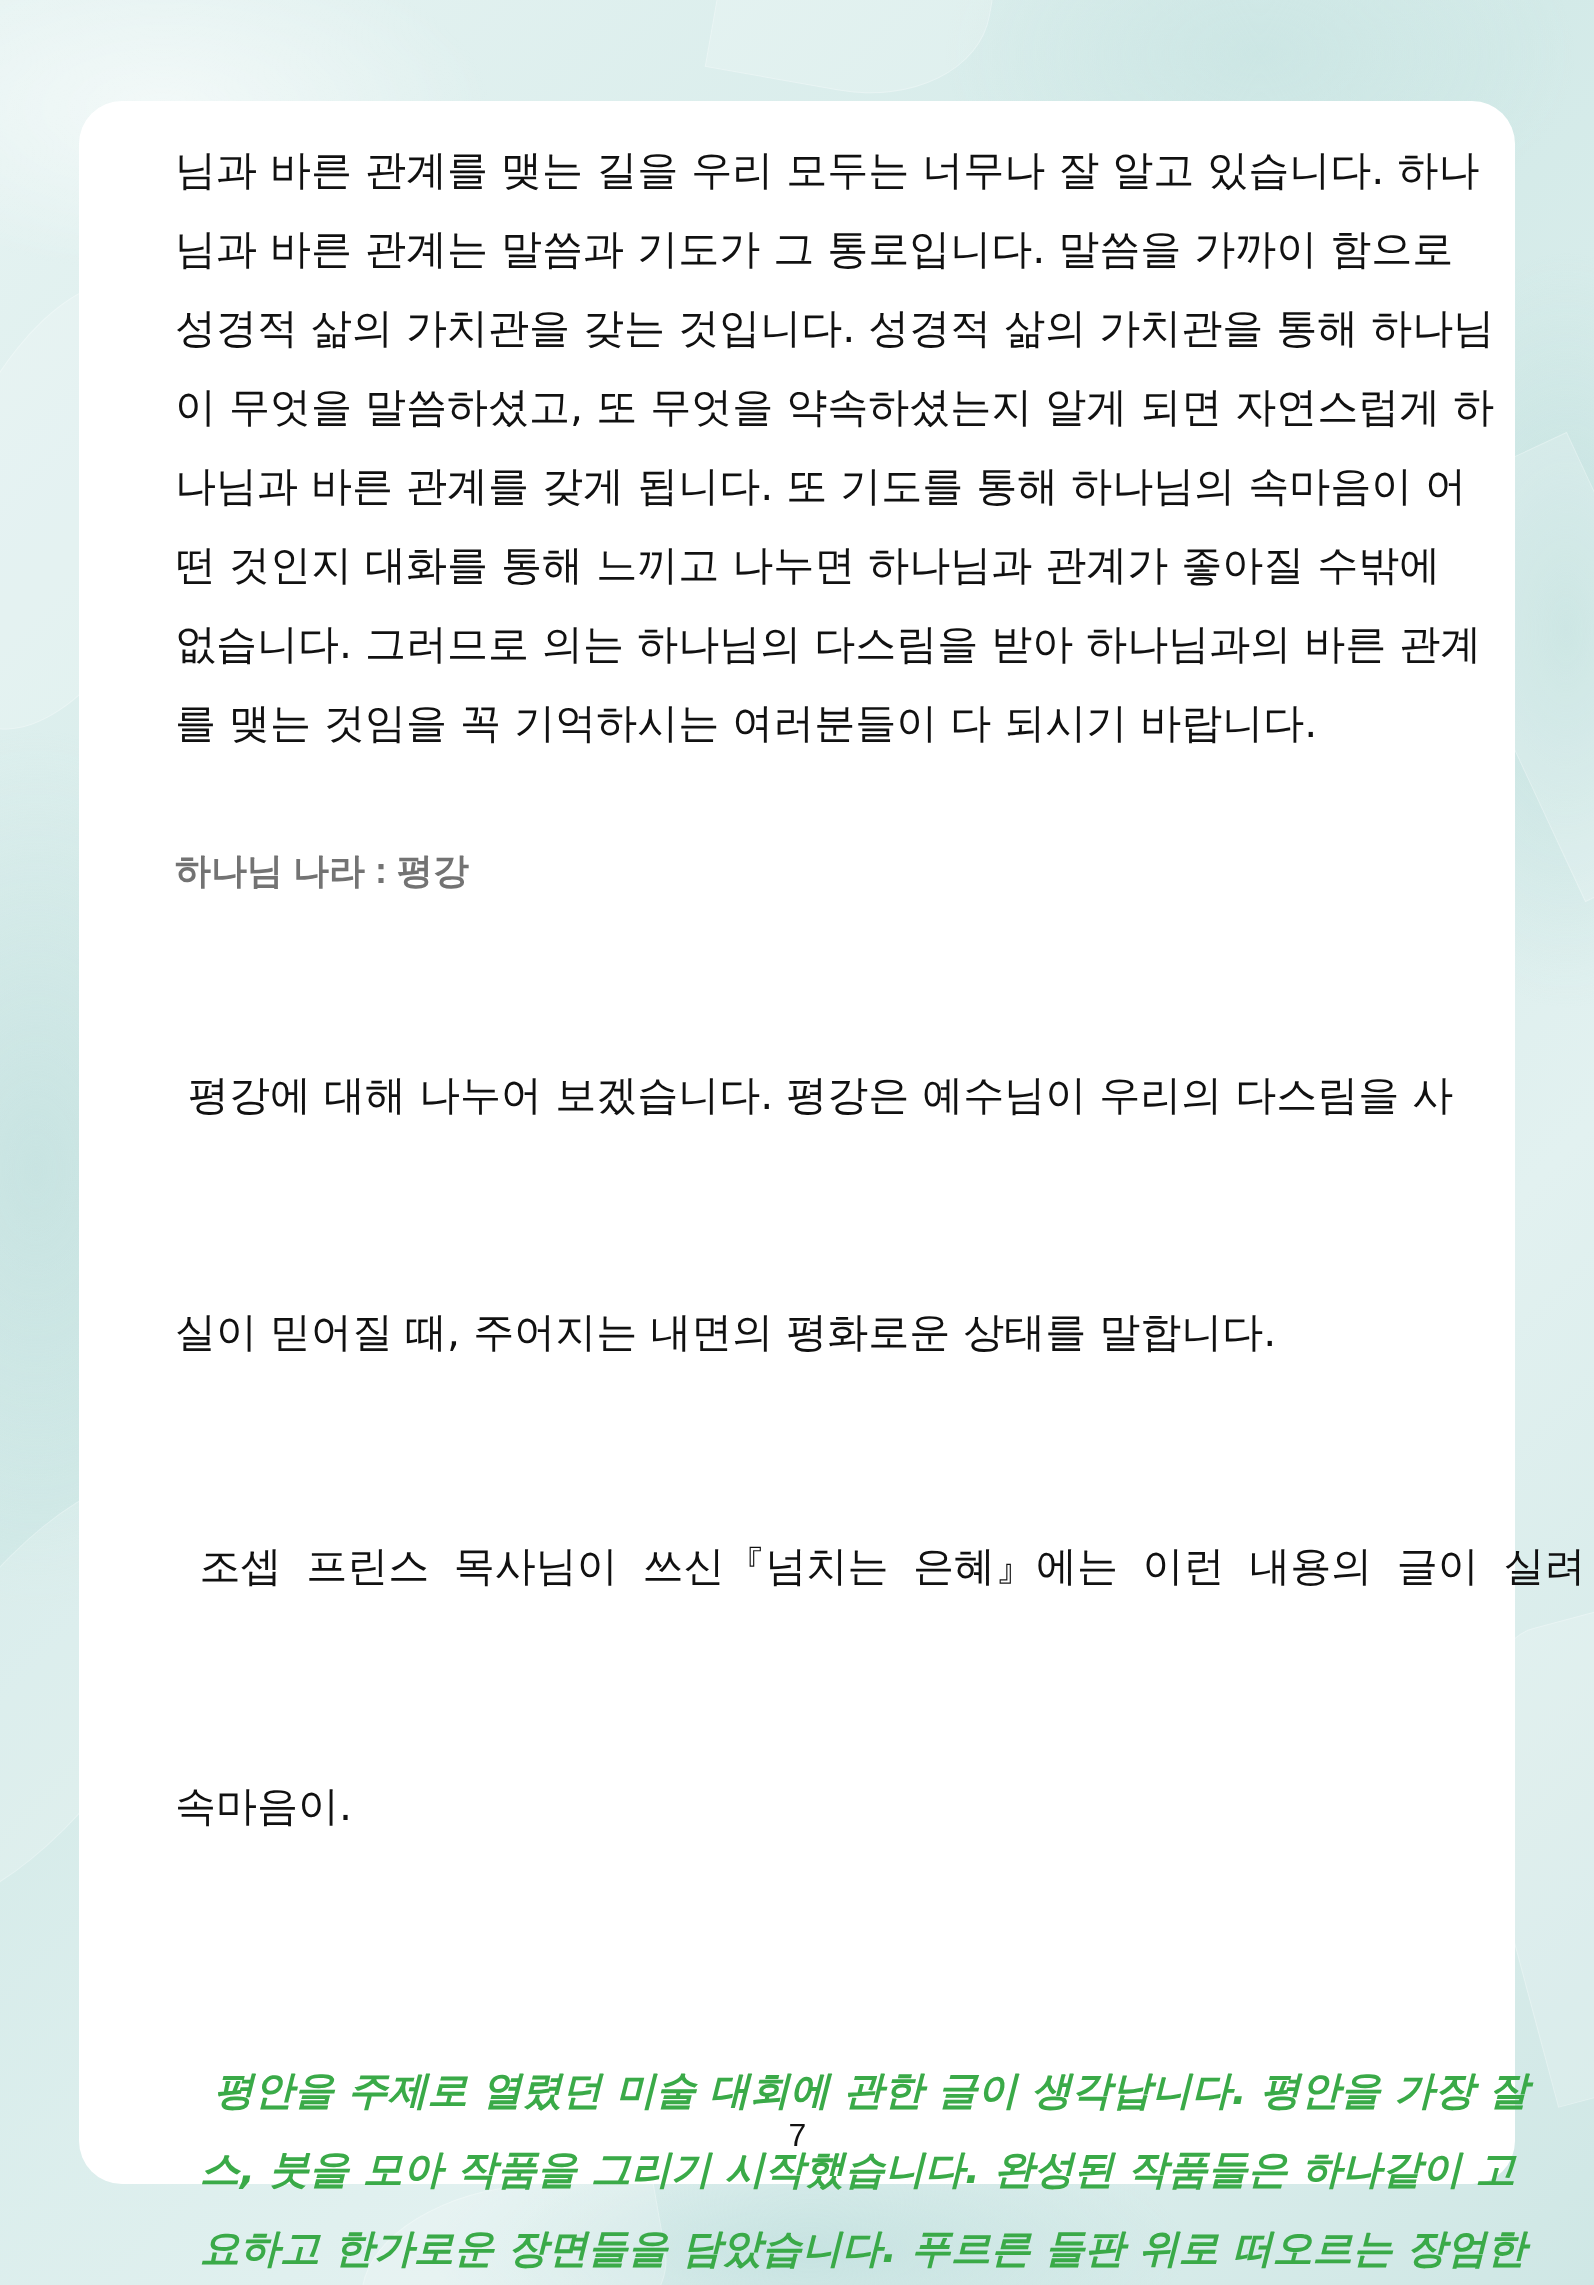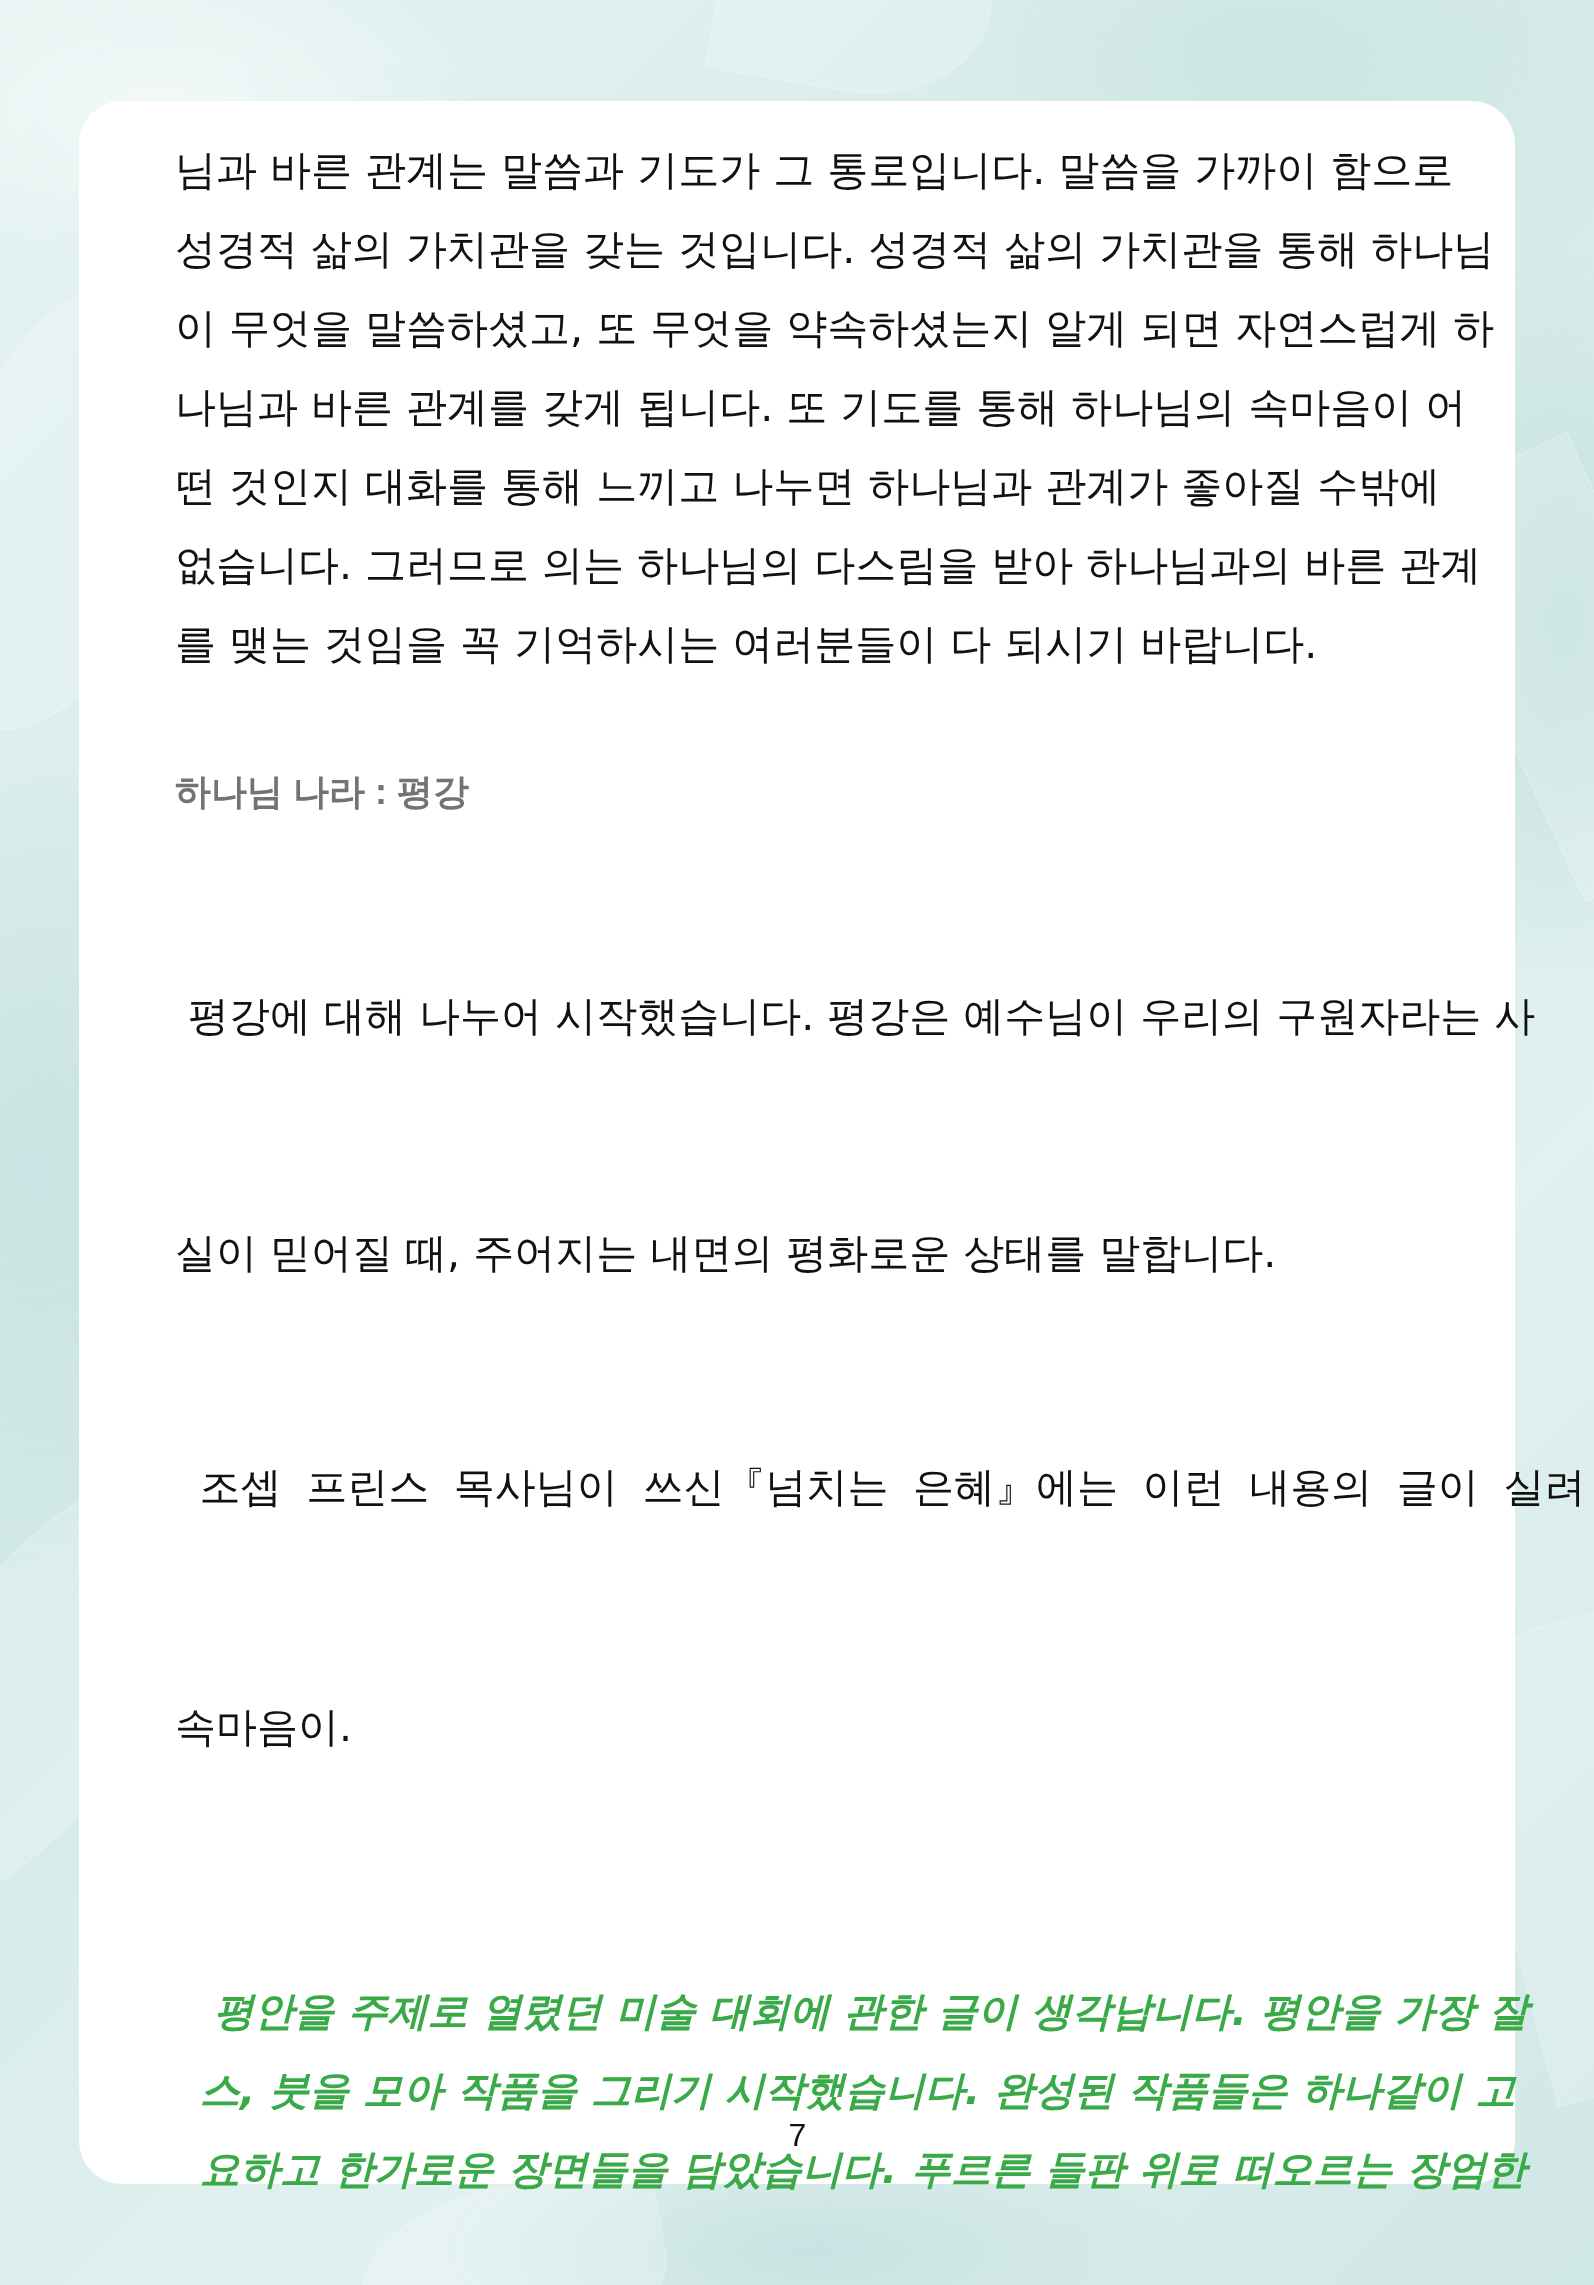--- a/index.html
+++ b/index.html
@@ -57,33 +57,34 @@
   <div class="leaf" style="left:-72px;top:1440px;width:216px;height:504px;transform:rotate(35deg);"></div>
   <div class="leaf" style="left:1494px;top:1620px;width:198px;height:468px;transform:rotate(-15deg);"></div>
   <div class="leaf" style="left:720px;top:-108px;width:270px;height:198px;transform:rotate(10deg);"></div>
   <div class="leaf" style="left:360px;top:2187px;width:306px;height:180px;transform:rotate(-10deg);"></div>
 </div>
 
 <div class="card"></div>
 
 <div class="content">
   <p class="para">
+    <span class="line">님과 바른 관계를 맺는 길을 우리 모두는 너무나 잘 알고 있습니다. 하나</span>
     <span class="line">님과 바른 관계는 말씀과 기도가 그 통로입니다. 말씀을 가까이 함으로</span>
     <span class="line">성경적 삶의 가치관을 갖는 것입니다. 성경적 삶의 가치관을 통해 하나님</span>
     <span class="line">이 무엇을 말씀하셨고, 또 무엇을 약속하셨는지 알게 되면 자연스럽게 하</span>
     <span class="line">나님과 바른 관계를 갖게 됩니다. 또 기도를 통해 하나님의 속마음이 어</span>
     <span class="line">떤 것인지 대화를 통해 느끼고 나누면 하나님과 관계가 좋아질 수밖에</span>
     <span class="line">없습니다. 그러므로 의는 하나님의 다스림을 받아 하나님과의 바른 관계</span>
     <span class="line last">를 맺는 것임을 꼭 기억하시는 여러분들이 다 되시기 바랍니다.</span>
   </p>
 
   <h2 class="heading">하나님 나라 : 평강</h2>
 
   <p class="para" style="white-space:pre;">
-    <span class="line" style="white-space:pre;"> 평강에 대해 나누어 시작했습니다. 평강은 예수님이 우리의 구원자라는 사</span>
+    <span class="line" style="white-space:pre;"> 평강에 대해 나누어 보겠습니다. 평강은 예수님이 우리의 다스림을 사</span>
     <span class="line last">실이 믿어질 때, 주어지는 내면의 평화로운 상태를 말합니다.</span>
     <span class="line" style="white-space:pre;font-family:Liberation Mono, monospace;"> 조셉 프린스 목사님이 쓰신『넘치는 은혜』에는 이런 내용의 글이 실려</span>
     <span class="line last">속마음이.</span>
   </p>
 
   <div class="quote">
     <span class="line" style="white-space:pre;"> 평안을 주제로 열렸던 미술 대회에 관한 글이 생각납니다. 평안을 가장 잘</span>
     <span class="line">스, 붓을 모아 작품을 그리기 시작했습니다. 완성된 작품들은 하나같이 고</span>
     <span class="line">요하고 한가로운 장면들을 담았습니다. 푸르른 들판 위로 떠오르는 장엄한</span>
 

